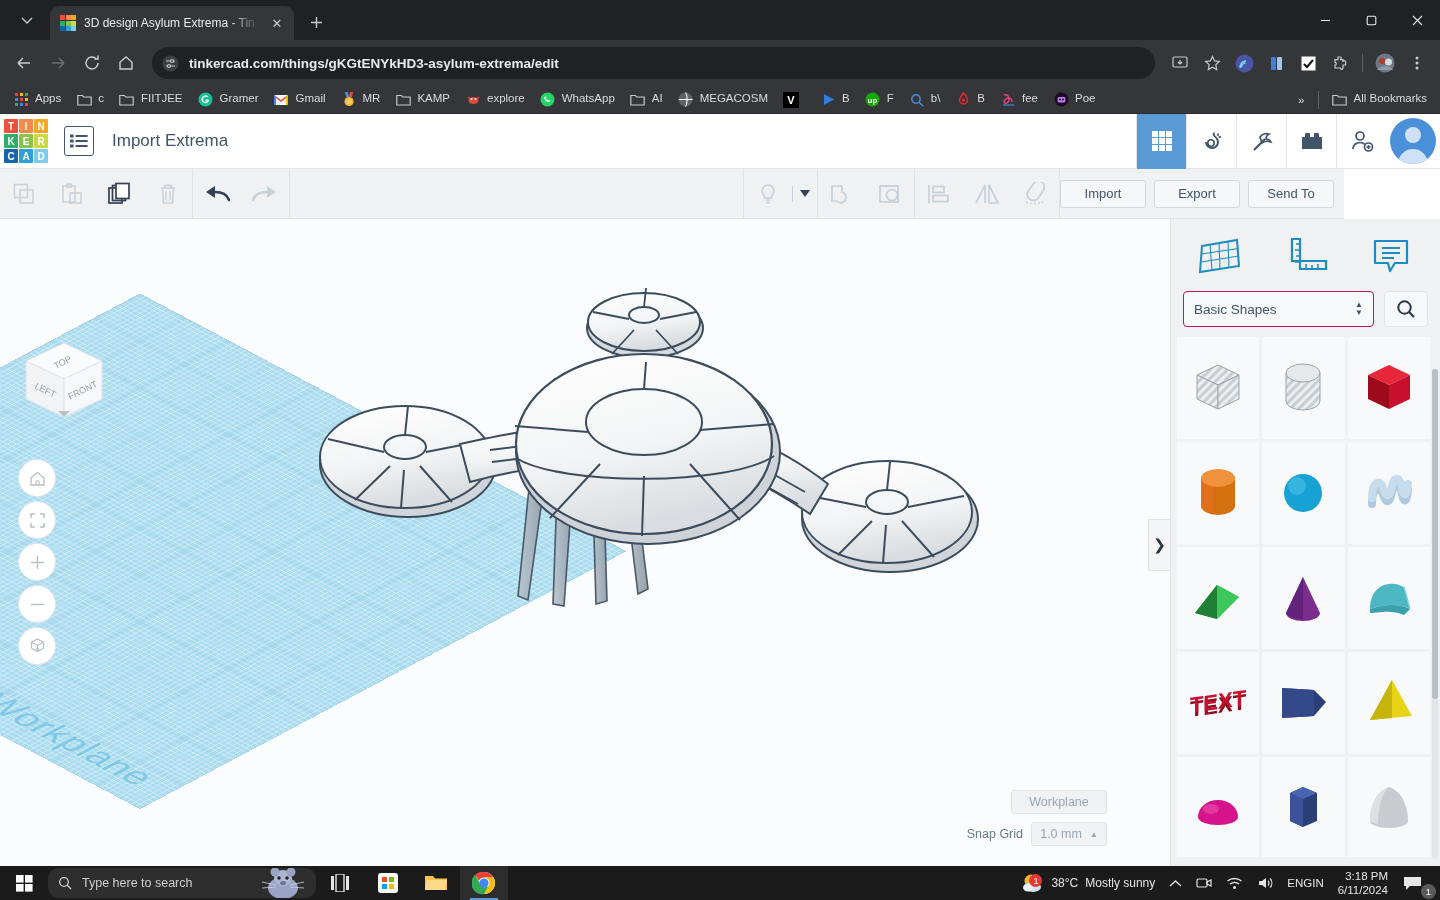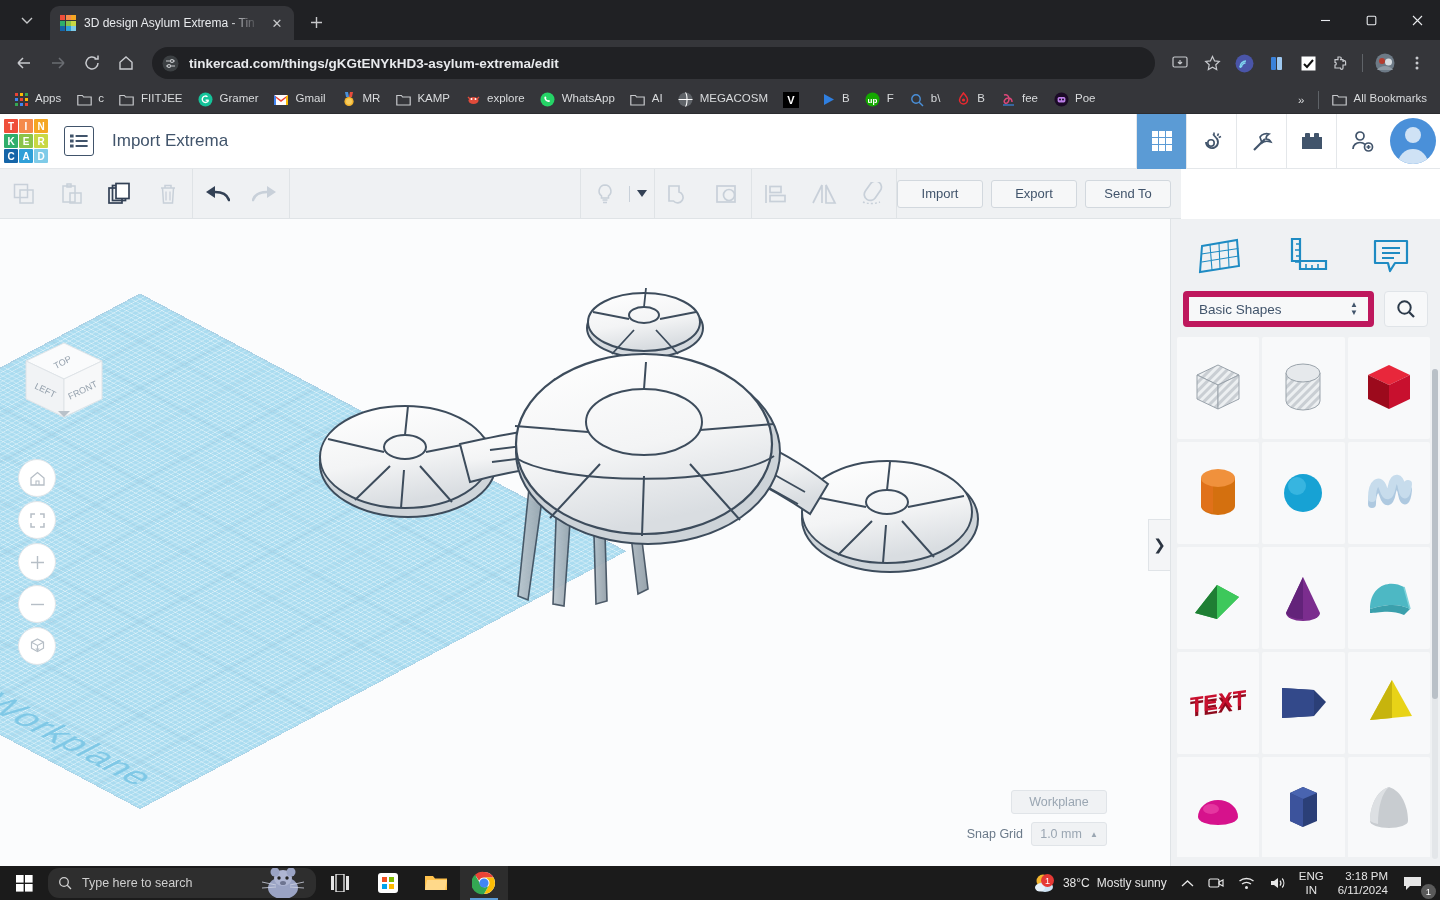--- a/index.html
+++ b/index.html
@@ -119,21 +119,21 @@
   .tc-avatar::before {
     content: ""; position: absolute; top: 9px; left: 50%; transform: translateX(-50%);
     width: 16px; height: 16px; border-radius: 50%; background: #cfe2f5;
   }
   .tc-avatar::after {
     content: ""; position: absolute; bottom: -7px; left: 50%; transform: translateX(-50%);
     width: 30px; height: 22px; border-radius: 15px 15px 0 0; background: #cfe2f5;
   }
 
   .tc-toolbar {
-    position: absolute; top: 55px; left: 0; width: 1181px; height: 50px;
+    position: absolute; top: 55px; left: 0; width: 1344px; height: 50px;
     background: #eff1f3; border-bottom: 1px solid #dfe3e6; display: flex; align-items: center;
   }
   .tb-group { display: flex; align-items: center; height: 50px; }
   .tb-sep { width: 1px; height: 50px; background: #dfe3e6; }
   .tb-btn {
     width: 48px; height: 50px; display: flex; align-items: center; justify-content: center;
     color: #334155;
   }
   .tb-btn.dis { color: #c8d0d9; }
   .tb-caret { width: 24px; height: 50px; display: flex; align-items: center; justify-content: center; color: #334155; font-size: 9px; }
@@ -197,21 +197,21 @@
 
   
   .rpanel {
     position: absolute; top: 105px; right: 0; width: 270px; height: 647px;
     background: #eff1f3; border-left: 1px solid #dfe3e6;
   }
   .rp-icons { display: flex; height: 66px; align-items: center; padding: 8px 6px 0; }
   .rp-icon { flex: 1; display: flex; align-items: center; justify-content: center; color: #1e8bc3; }
   .rp-search-row { display: flex; gap: 10px; padding: 6px 12px 10px; align-items: center; }
   .rp-select {
-    flex: 1; height: 36px; background: #f7f8f9; border: 6px solid #be185d; border-radius: 4px;
+    flex: 1; height: 36px; background: #f7f8f9; border: 1px solid #be185d; border-radius: 4px;
     display: flex; align-items: center; padding: 0 10px; color: #41546b; font-size: 13.5px;
   }
   .rp-select .spin { margin-left: auto; display: flex; flex-direction: column; gap: 2px; color: #41546b; font-size: 8px; line-height: 6px; }
   .rp-searchbtn {
     width: 44px; height: 36px; background: #f7f8f9; border: 1px solid #e0e4e8; border-radius: 4px;
     display: flex; align-items: center; justify-content: center; color: #2c3a4a;
   }
   .rp-grid {
     display: grid; grid-template-columns: repeat(3, 1fr); gap: 3px;
     padding: 0 10px 0 6px; height: 520px; overflow: hidden; position: relative;
@@ -240,21 +240,21 @@
     width: 48px; height: 34px; display: flex; align-items: center; justify-content: center; position: relative;
   }
   .tb-app.active { background: #2d2d2d; }
   .tb-app.active::after {
     content: ""; position: absolute; bottom: 0; left: 10px; width: 28px; height: 2px; background: #5b9bd5;
   }
   .tray { margin-left: auto; display: flex; align-items: center; gap: 0; padding-right: 4px; height: 34px; }
   .tray-item { display: flex; align-items: center; gap: 7px; padding: 0 7px; color: #e6e6e6; font-size: 12px; height: 34px; }
   .tray-ico { display: flex; align-items: center; justify-content: center; color: #e6e6e6; }
   .tray-clock { display: flex; flex-direction: column; align-items: flex-end; line-height: 14px; font-size: 11.5px; color: #e6e6e6; padding: 0 8px; }
-  .tray-lang { display: flex; flex-direction: column; align-items: center; line-height: 14px; font-size: 11.5px; color: #e6e6e6; padding: 0 6px; }
+  .tray-lang { display: flex; flex-direction: row; align-items: center; line-height: 14px; font-size: 11.5px; color: #e6e6e6; padding: 0 6px; }
   .badge {
     position: absolute; top: 2px; right: 2px; min-width: 13px; height: 13px; border-radius: 7px;
     background: #e53935; color: #fff; font-size: 9px; display: flex; align-items: center;
     justify-content: center; padding: 0 3px;
   }
   .badge-grey {
     position: absolute; bottom: 1px; right: 0px; min-width: 15px; height: 15px; border-radius: 8px;
     background: #5a5a5a; color: #fff; font-size: 9.5px; display: flex; align-items: center; justify-content: center;
   }
 </style>

